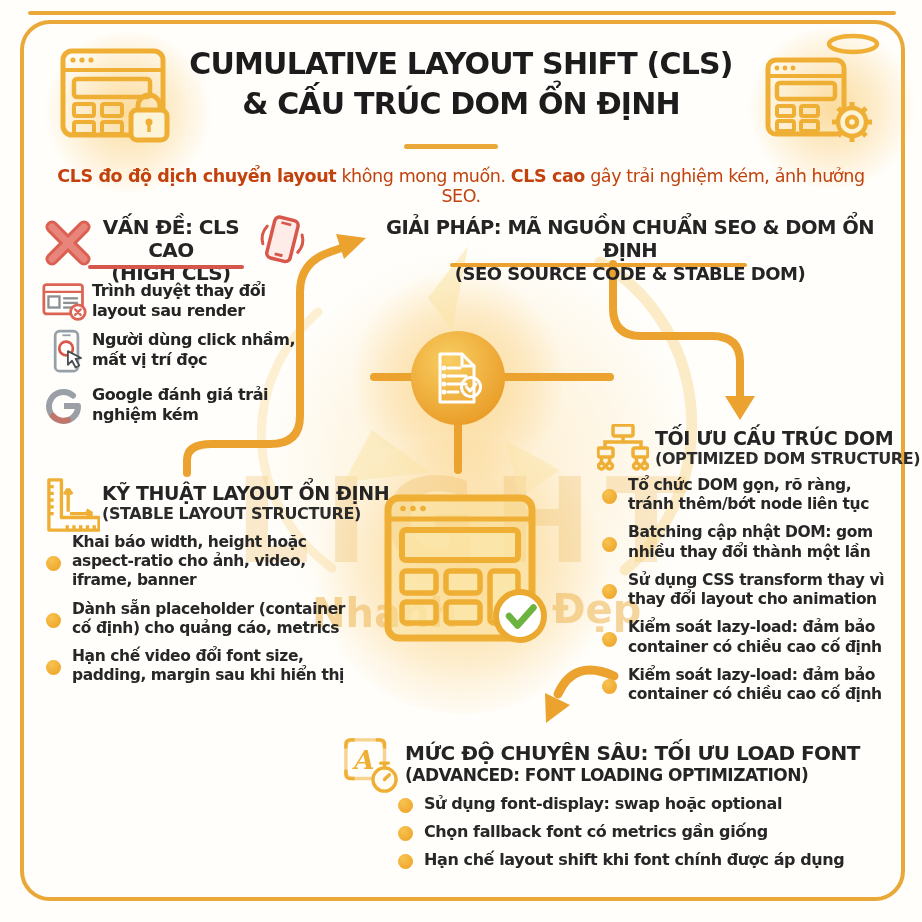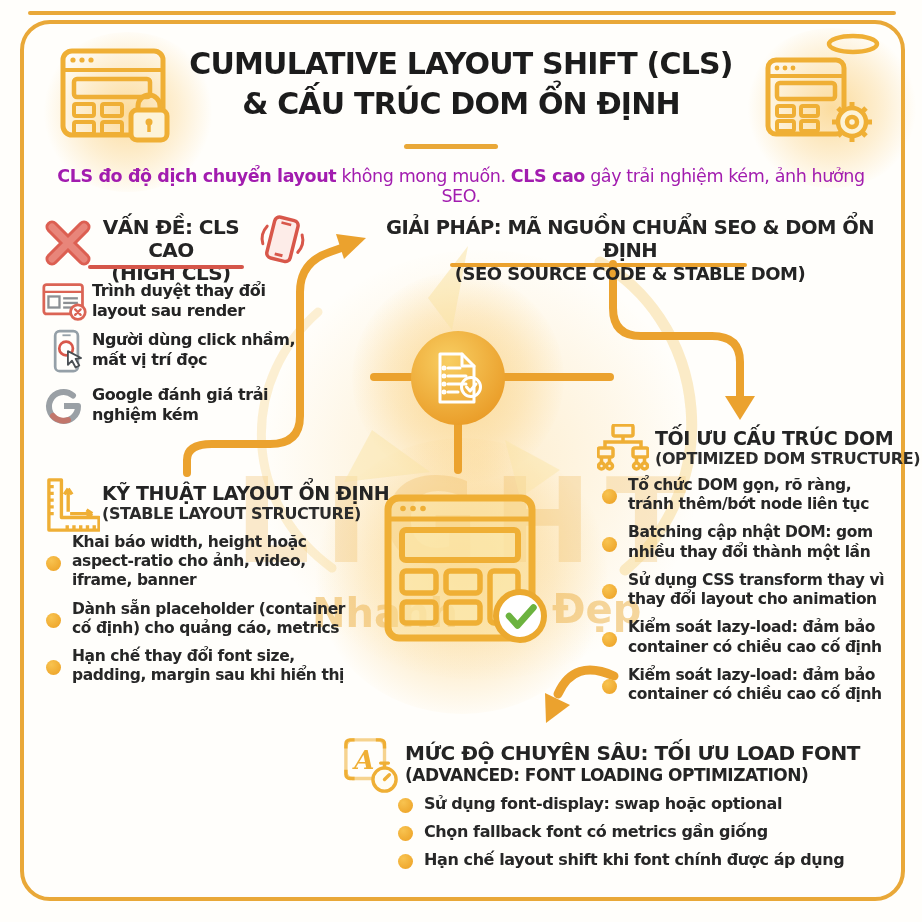--- a/index.html
+++ b/index.html
@@ -33,21 +33,21 @@
   .btxt{white-space:pre-line;font-weight:700;font-size:15.5px;line-height:1.24;
     letter-spacing:-0.4px;color:#272727;}
   .dom-list .bitem:last-child{margin-top:8px;}
   .font-list .bitem{margin-bottom:8px;}
   .font-list .btxt{font-size:16px;}
   
   #title{position:absolute;left:168px;top:44px;width:586px;text-align:center;z-index:4;}
   #title .t1,#title .t2{font-size:30px;font-weight:900;letter-spacing:-0.8px;line-height:1.32;color:#1c1c1c;}
   #title-bar{position:absolute;left:404px;top:144px;width:94px;height:5px;background:#E9A838;border-radius:3px;z-index:4;}
   #intro{position:absolute;left:40px;top:166px;width:842px;text-align:center;
-    font-size:17.5px;letter-spacing:-0.4px;color:#a21caf;z-index:4;}
+    font-size:17.5px;letter-spacing:-0.4px;color:#c2410c;z-index:4;}
   #intro b{font-weight:800;}
   
   #prob-title{position:absolute;left:90px;top:216px;width:162px;text-align:center;z-index:4;}
   #prob-title div{font-size:20px;font-weight:900;letter-spacing:-0.5px;line-height:1.15;}
   #prob-underline{position:absolute;left:88px;top:265px;width:156px;height:4px;background:#D5564A;border-radius:2px;z-index:4;}
   .prob-text{position:absolute;left:92px;width:250px;font-weight:700;font-size:16px;
     letter-spacing:-0.4px;line-height:1.25;white-space:pre-line;z-index:4;}
   
   #sol-title{position:absolute;left:378px;top:216px;width:504px;text-align:center;z-index:4;}
   #sol-title .s1{font-size:19.5px;font-weight:900;letter-spacing:-0.5px;line-height:1.2;}
@@ -302,21 +302,21 @@
 
       <div class="bitem">
         <span class="dot"></span>
         <span class="btxt">Dành sẵn placeholder (container
 cố định) cho quảng cáo, metrics</span>
       </div>
 
 
       <div class="bitem">
         <span class="dot"></span>
-        <span class="btxt">Hạn chế thay đổi font size,
+        <span class="btxt">Hạn chế video đổi font size,
 padding, margin sau khi hiển thị</span>
       </div>
     </div>
 
   <svg class="abs" style="left:378px;top:488px;z-index:5;" width="176" height="162" viewBox="0 0 176 162">
     <rect x="10" y="10" width="144" height="140" rx="11" fill="rgba(250,224,150,.45)" stroke="#EFAF35" stroke-width="7"></rect>
     <line x1="10" y1="31" x2="154" y2="31" stroke="#EFAF35" stroke-width="5"></line>
     <circle cx="25" cy="20.5" r="2.8" fill="#EFAF35"></circle>
       <circle cx="35" cy="20.5" r="2.8" fill="#EFAF35"></circle>
       <circle cx="45" cy="20.5" r="2.8" fill="#EFAF35"></circle>

